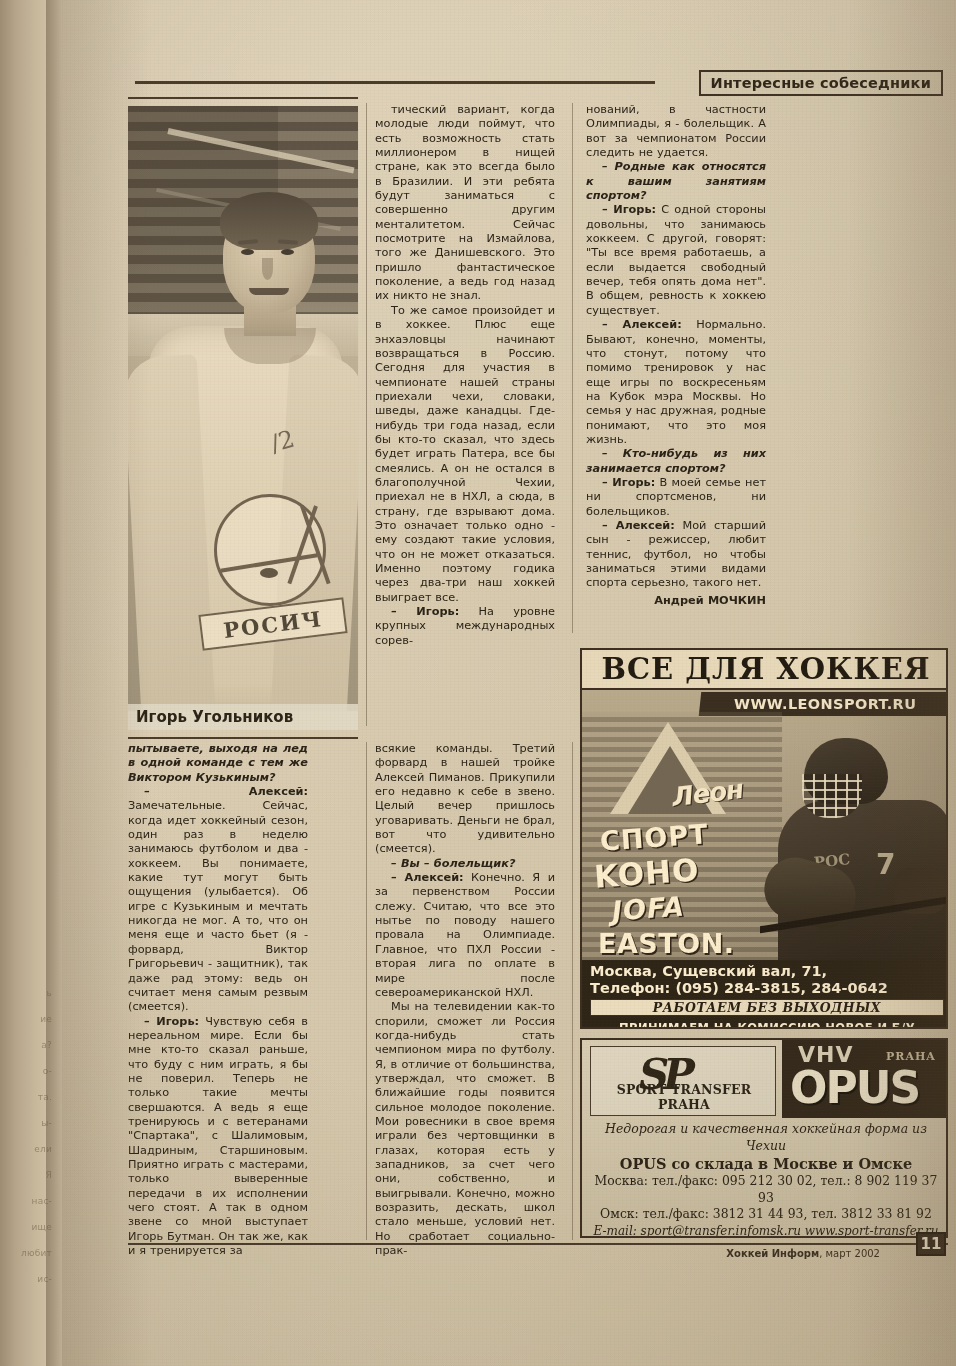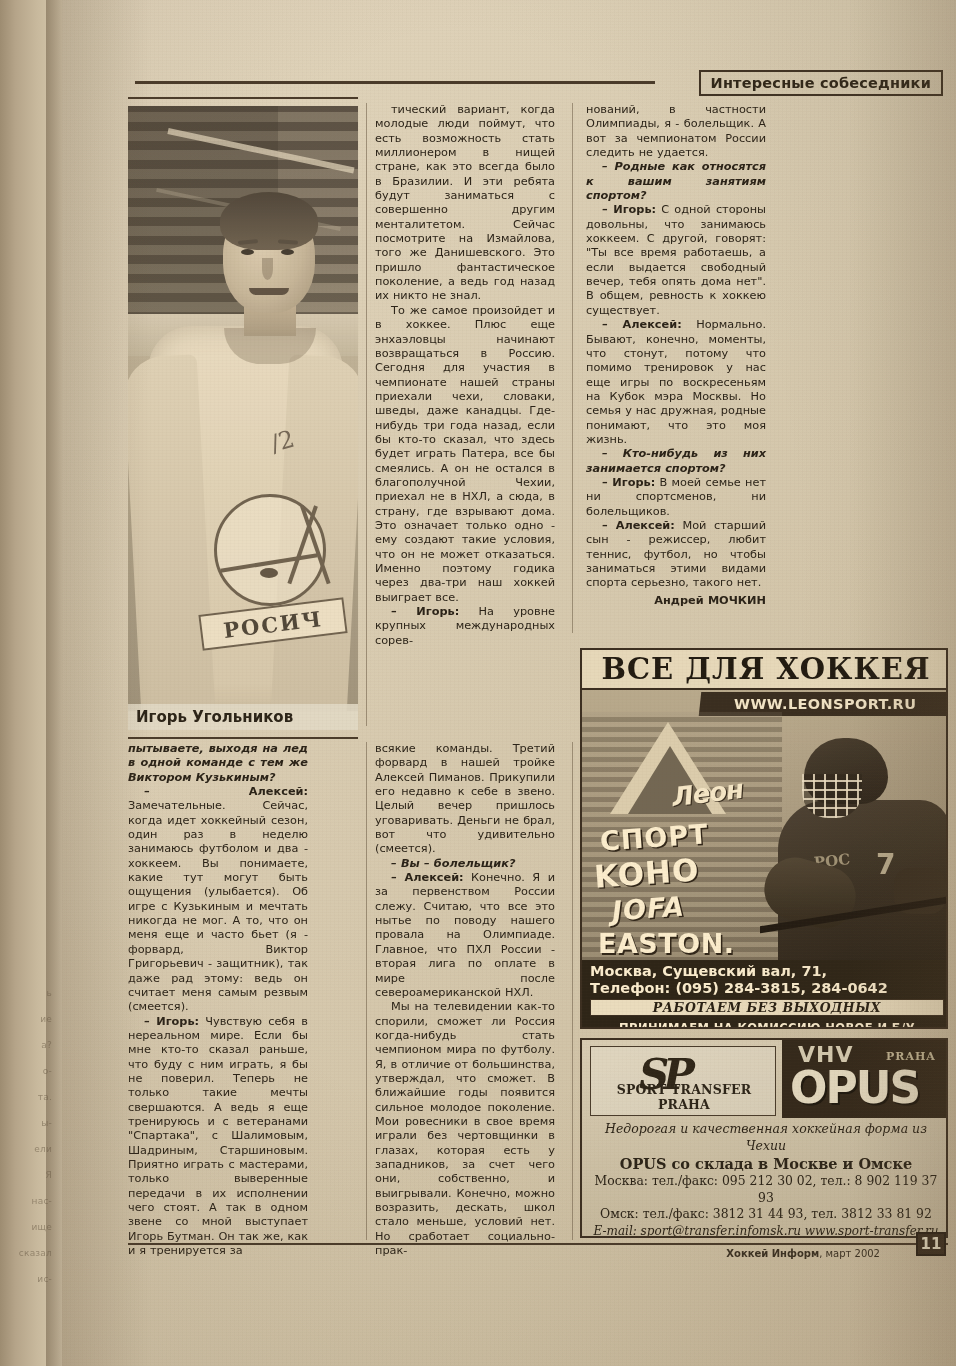--- a/index.html
+++ b/index.html
@@ -486,21 +486,21 @@
       <div>ь</div>
       <div>ие</div>
       <div>а?</div>
       <div>о-</div>
       <div>та.</div>
       <div>ы-</div>
       <div>ели</div>
       <div>Я</div>
       <div>нас-</div>
       <div>ище</div>
-      <div>сказал</div>
+      <div>любит</div>
       <div>ис-</div>
     </div>
 
   <div id="page">
     <div id="content">
 
       <div id="rubric-wrap">
         <div id="rubric-rule"></div>
         <div id="rubric">
           <span>Интересные собеседники</span>

